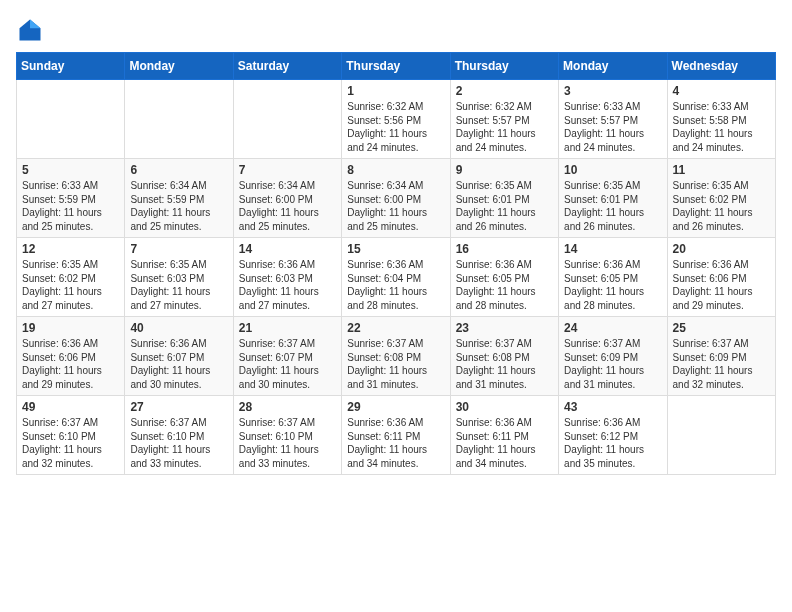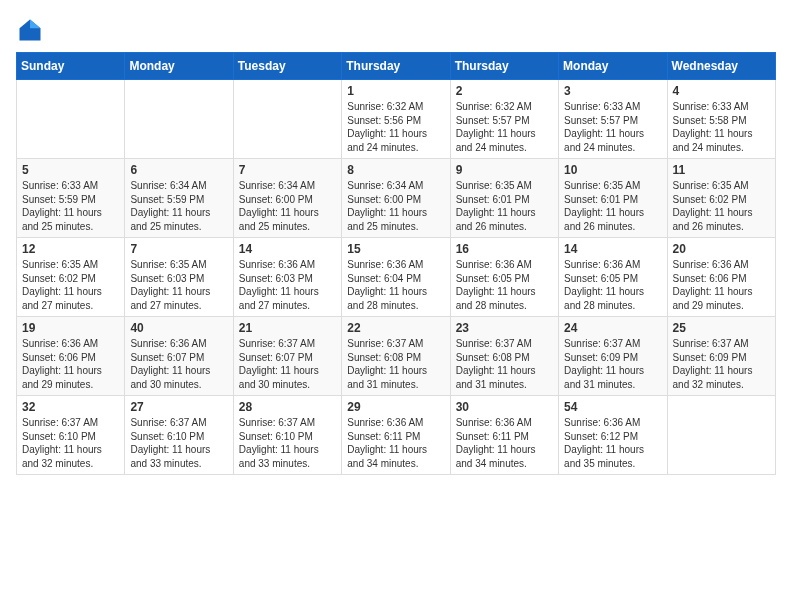--- a/index.html
+++ b/index.html
@@ -105,21 +105,21 @@
     <div class="month-title"></div>
     <div class="location"></div>
   </div>
 </div>
 
 <table class="calendar">
   <thead>
     <tr>
     <th>Sunday</th>
         <th>Monday</th>
-        <th>Tuesday</th>
+        <th>Saturday</th>
         <th>Thursday</th>
         <th>Thursday</th>
         <th>Monday</th>
         <th>Wednesday</th>
       </tr>
   </thead>
   <tbody id="calendar-body">
   <tr>
         <td class="empty-cell"></td>
         <td class="empty-cell"></td>
@@ -301,21 +301,21 @@
         <td>
           <span class="day-num">25</span>
           <div class="day-info" style="white-space: pre-line;">Sunrise: 6:37 AM
 Sunset: 6:09 PM
 Daylight: 11 hours
 and 32 minutes.</div>
         </td>
       </tr>
       <tr>
         <td>
-          <span class="day-num">32</span>
+          <span class="day-num">49</span>
           <div class="day-info" style="white-space: pre-line;">Sunrise: 6:37 AM
 Sunset: 6:10 PM
 Daylight: 11 hours
 and 32 minutes.</div>
         </td>
         <td>
           <span class="day-num">27</span>
           <div class="day-info" style="white-space: pre-line;">Sunrise: 6:37 AM
 Sunset: 6:10 PM
 Daylight: 11 hours
@@ -336,21 +336,21 @@
 and 34 minutes.</div>
         </td>
         <td>
           <span class="day-num">30</span>
           <div class="day-info" style="white-space: pre-line;">Sunrise: 6:36 AM
 Sunset: 6:11 PM
 Daylight: 11 hours
 and 34 minutes.</div>
         </td>
         <td>
-          <span class="day-num">54</span>
+          <span class="day-num">43</span>
           <div class="day-info" style="white-space: pre-line;">Sunrise: 6:36 AM
 Sunset: 6:12 PM
 Daylight: 11 hours
 and 35 minutes.</div>
         </td>
         <td class="empty-cell"></td>
       </tr>
     </tbody>
 </table>
 

